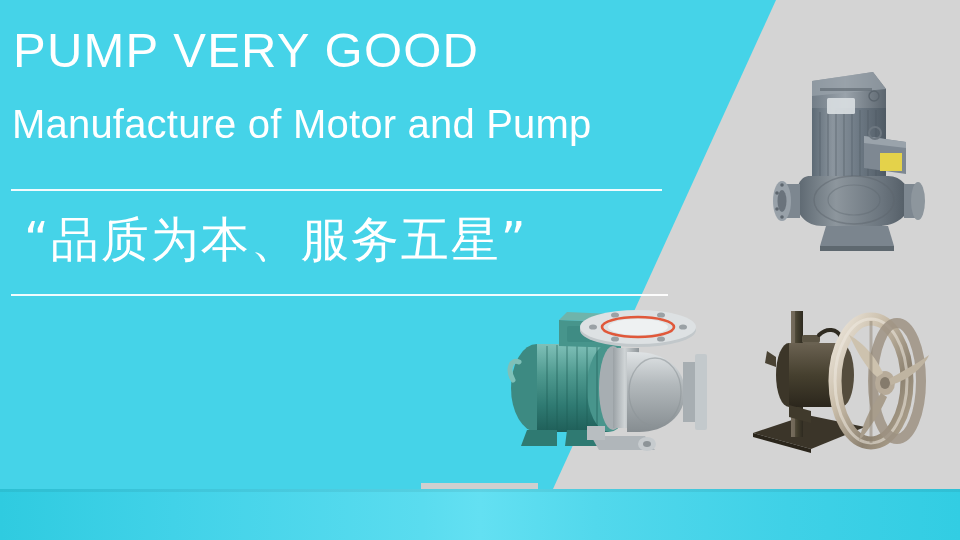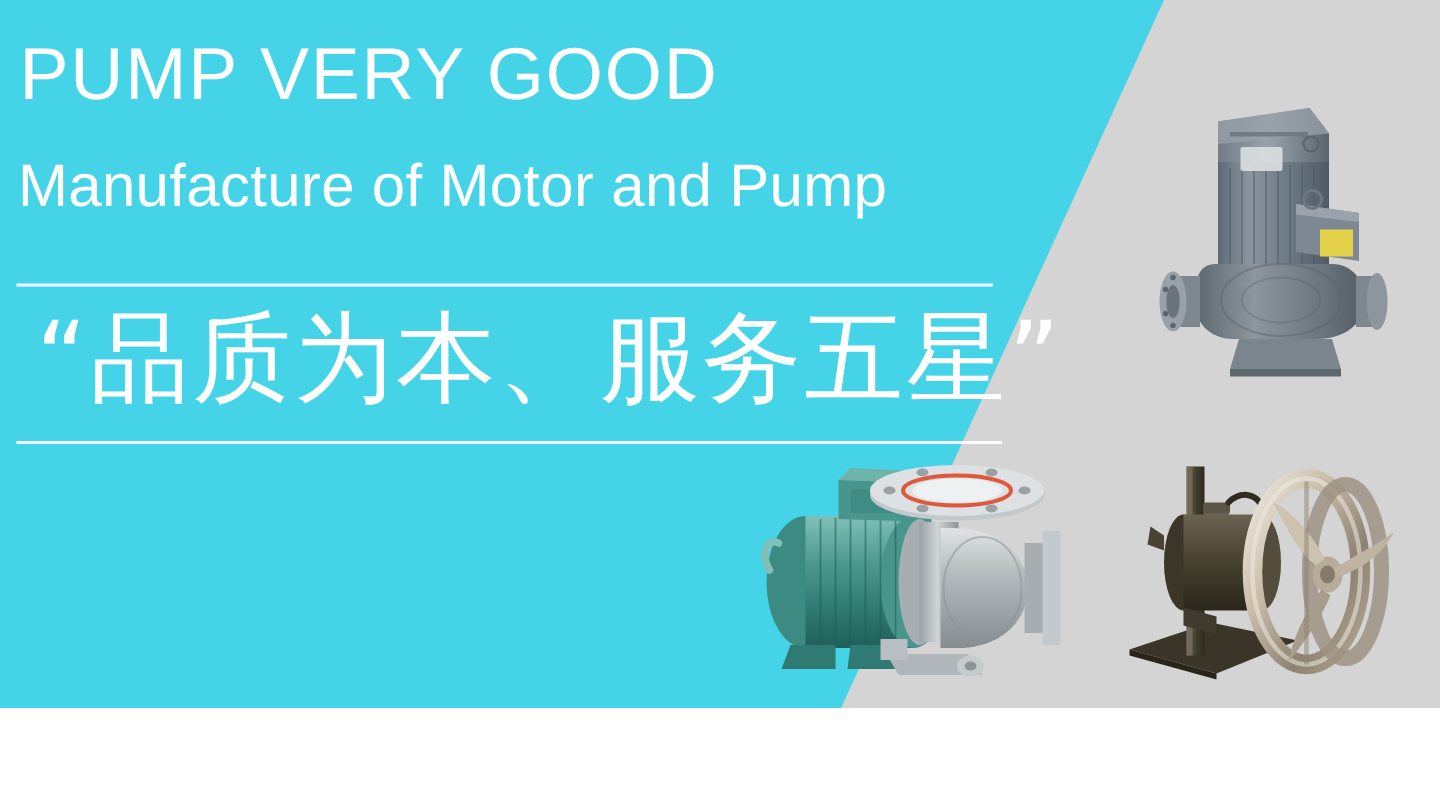--- a/index.html
+++ b/index.html
@@ -7,21 +7,21 @@
     padding: 0;
     background: #ffffff;
   }
   body {
     font-family: "Liberation Sans", "DejaVu Sans", sans-serif;
   }
 
   #banner {
     position: relative;
     width: 960px;
-    height: 472px;
+    height: 540px;
     overflow: hidden;
     background: #d4d4d4;
   }
 
   
   .bg-gray {
     position: absolute;
     left: 0; top: 0;
     width: 960px; height: 489px;
     background: #d4d4d4;
@@ -99,21 +99,21 @@
     background: #ffffff;
     opacity: 0.92;
   }
   .rule-top   { left: 11px; top: 189px; width: 651px; }
   .rule-bottom{ left: 11px; top: 294px; width: 657px; }
 
   .slogan {
     position: absolute;
     left: 24px;
     top: 202px;
-    font-size: 66px;
+    font-size: 48px;
     line-height: 74px;
     font-weight: 400;
     letter-spacing: 2px;
     color: #ffffff;
     white-space: nowrap;
     font-family: "DejaVu Sans", "Liberation Sans", sans-serif;
   }
 
   
   .product {

